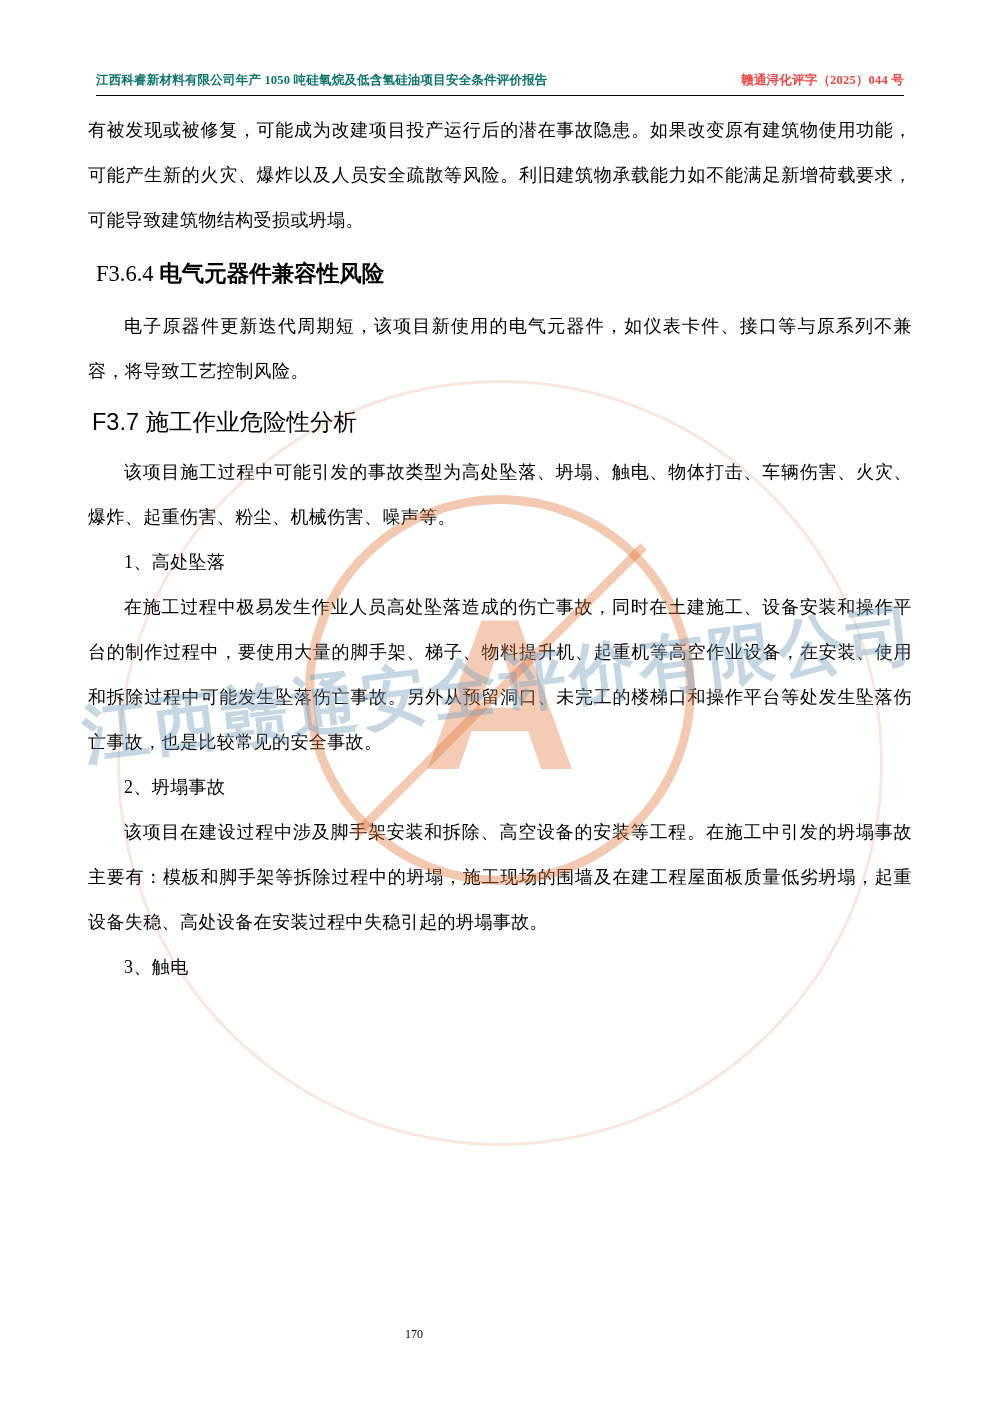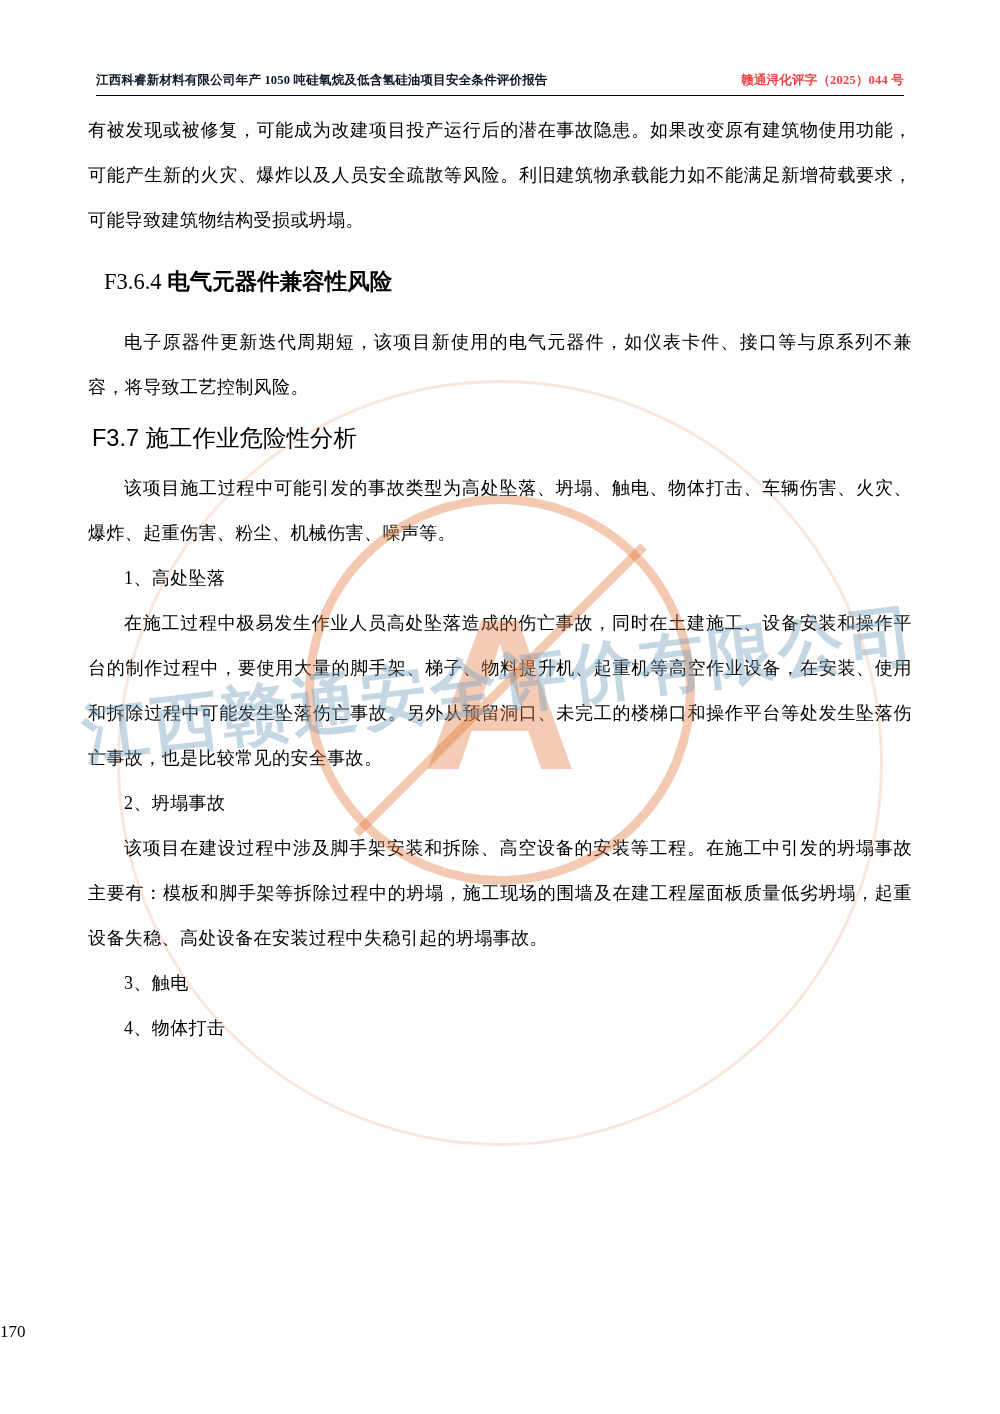--- a/index.html
+++ b/index.html
@@ -24,21 +24,21 @@
     left: 96px;
     width: 808px;
     display: flex;
     justify-content: space-between;
     align-items: flex-end;
     font-size: 12.5px;
     font-weight: bold;
     letter-spacing: 0.2px;
     white-space: nowrap;
   }
-  .header .left { color: #0f172a; }
+  .header .left { color: #0f766e; }
   .header .right { color: #ef4444; }
   .header-rule {
     position: absolute;
     top: 95px;
     left: 96px;
     width: 808px;
     height: 1px;
     background: #000000;
   }
 
@@ -52,21 +52,21 @@
   p.para {
     margin: 0;
     font-size: 18px;
     line-height: 45px;
     text-align: justify;
     text-justify: inter-ideograph;
     letter-spacing: 0.4px;
   }
   p.indent { text-indent: 2em; }
   p.heading-sub {
-    margin: 16px;
+    margin: 8px;
     font-size: 22.5px;
     line-height: 45px;
     font-weight: normal;
   }
   p.heading-main {
     margin: 4px;
     font-size: 23.5px;
     line-height: 48px;
     font-weight: normal;
     font-family: "Liberation Sans", "DejaVu Sans", sans-serif;
@@ -78,22 +78,22 @@
     font-weight: bold;
   }
   .listitem { text-indent: 2em; }
 
   
   .pagenum {
     position: absolute;
     bottom: 72px;
     left: 0;
     width: 828px;
-    text-align: left;
-    font-size: 17px;
+    text-align: center;
+    font-size: 12px;
   }
 
   
   .watermark {
     position: absolute;
     left: 0;
     top: 0;
     width: 1000px;
     height: 1414px;
     pointer-events: none;
@@ -195,19 +195,18 @@
     <p class="para indent">该项目施工过程中可能引发的事故类型为高处坠落、坍塌、触电、物体打击、车辆伤害、火灾、爆炸、起重伤害、粉尘、机械伤害、噪声等。</p>
 
     <p class="para listitem">1、高处坠落</p>
     <p class="para indent">在施工过程中极易发生作业人员高处坠落造成的伤亡事故，同时在土建施工、设备安装和操作平台的制作过程中，要使用大量的脚手架、梯子、物料提升机、起重机等高空作业设备，在安装、使用和拆除过程中可能发生坠落伤亡事故。另外从预留洞口、未完工的楼梯口和操作平台等处发生坠落伤亡事故，也是比较常见的安全事故。</p>
 
     <p class="para listitem">2、坍塌事故</p>
     <p class="para indent">该项目在建设过程中涉及脚手架安装和拆除、高空设备的安装等工程。在施工中引发的坍塌事故主要有：模板和脚手架等拆除过程中的坍塌，施工现场的围墙及在建工程屋面板质量低劣坍塌，起重设备失稳、高处设备在安装过程中失稳引起的坍塌事故。</p>
 
     <p class="para listitem">3、触电</p>
 
-    <p class="para listitem">4、物体打击</p>
 
   </div>
 
   <div class="pagenum">170</div>
 
 </div>
 
 </body></html>

